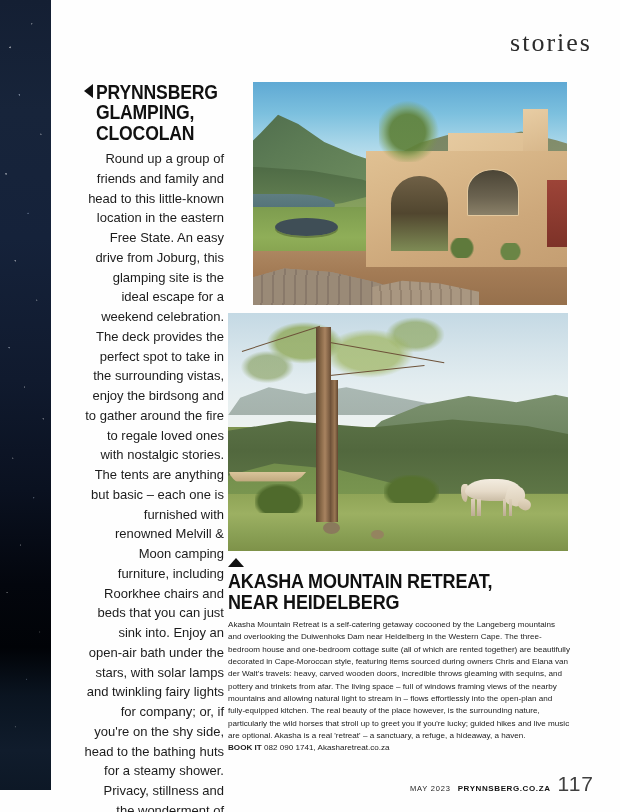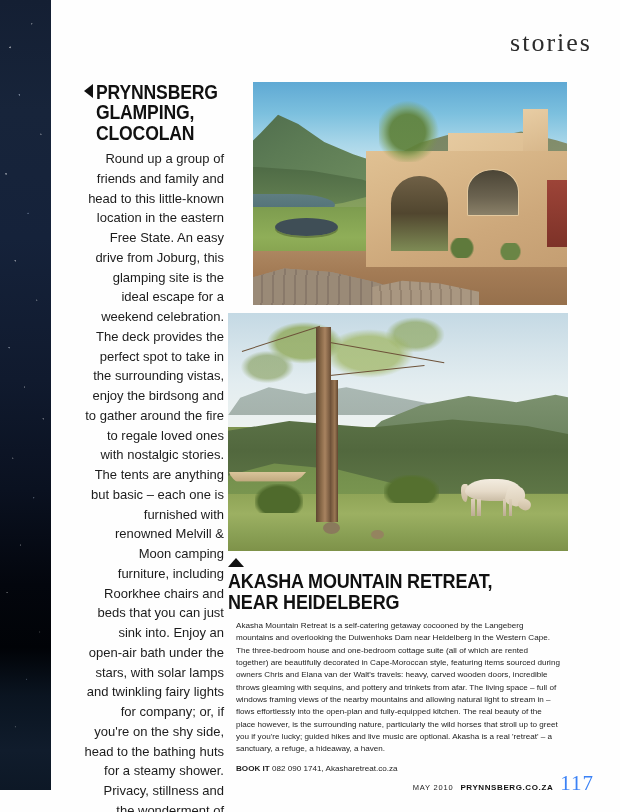--- a/index.html
+++ b/index.html
@@ -316,21 +316,21 @@
     transform: scaleX(0.9);
     transform-origin: left top;
     margin: 0;
   }
   .akasha-body {
     font-size: 8.1px;
     line-height: 1.52;
     color: #1c1c1c;
     margin-top: 7px;
   }
-  .akasha-body p { margin: 8px; }
+  .akasha-body p { margin: 0; }
 
   
   .footer {
     position: absolute;
     right: 26px;
     bottom: 16px;
     display: flex;
     align-items: baseline;
     gap: 7px;
   }
@@ -340,24 +340,24 @@
     font-weight: 400;
     color: #222;
   }
   .f-brand {
     font-size: 8px;
     letter-spacing: .6px;
     font-weight: 700;
     color: #111;
   }
   .f-page {
-    font-family: Liberation Serif, serif;
+    font-family: Liberation Sans, sans-serif;
     font-size: 21px;
     letter-spacing: 1px;
-    color: #3b82f6;
+    color: #404040;
     font-weight: 400;
   }
 </style>
 </head>
 <body>
 
 <div class="page">
 
   <div class="night-strip"></div>
 
@@ -430,18 +430,18 @@
   <div class="akasha-block">
     <div class="tri-up"></div>
     <h2 class="akasha-title">AKASHA MOUNTAIN RETREAT, NEAR HEIDELBERG</h2>
     <div class="akasha-body">
       <p>Akasha Mountain Retreat is a self-catering getaway cocooned by the Langeberg mountains and overlooking the Duiwenhoks Dam near Heidelberg in the Western Cape. The three-bedroom house and one-bedroom cottage suite (all of which are rented together) are beautifully decorated in Cape-Moroccan style, featuring items sourced during owners Chris and Elana van der Walt's travels: heavy, carved wooden doors, incredible throws gleaming with sequins, and pottery and trinkets from afar. The living space – full of windows framing views of the nearby mountains and allowing natural light to stream in – flows effortlessly into the open-plan and fully-equipped kitchen. The real beauty of the place however, is the surrounding nature, particularly the wild horses that stroll up to greet you if you're lucky; guided hikes and live music are optional. Akasha is a real 'retreat' – a sanctuary, a refuge, a hideaway, a haven.</p>
       <p><span class="lbl">BOOK IT</span> <span>082 090 1741, Akasharetreat.co.za</span></p>
     </div>
   </div>
 
   <div class="footer">
-    <span class="f-date">MAY 2010</span>
+    <span class="f-date">MAY 2023</span>
     <span class="f-brand">PRYNNSBERG.CO.ZA</span>
     <span class="f-page">117</span>
   </div>
 
 </div>
 
 </body></html>

